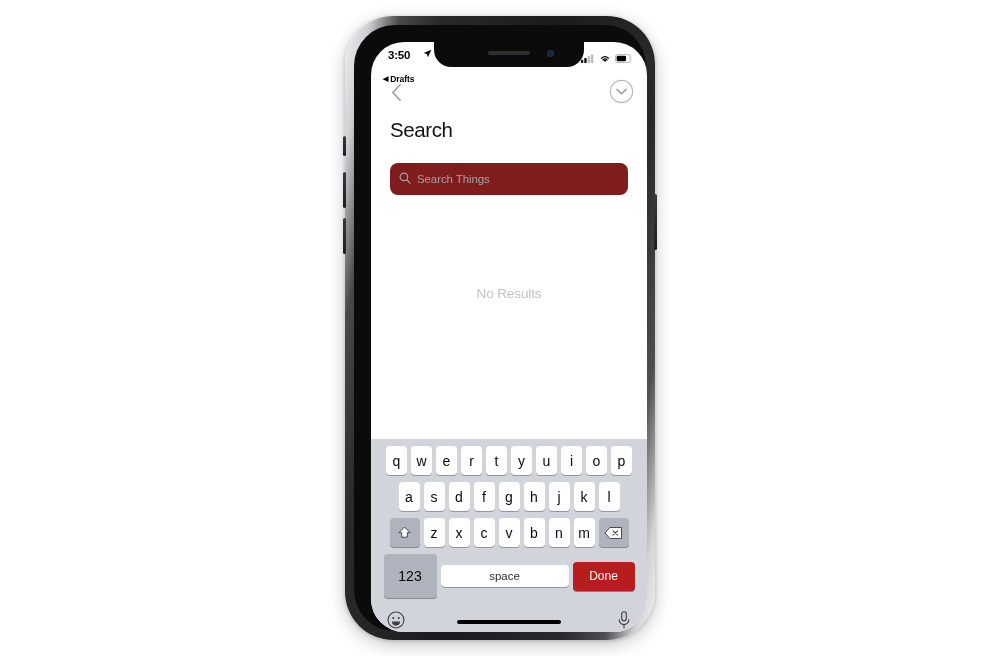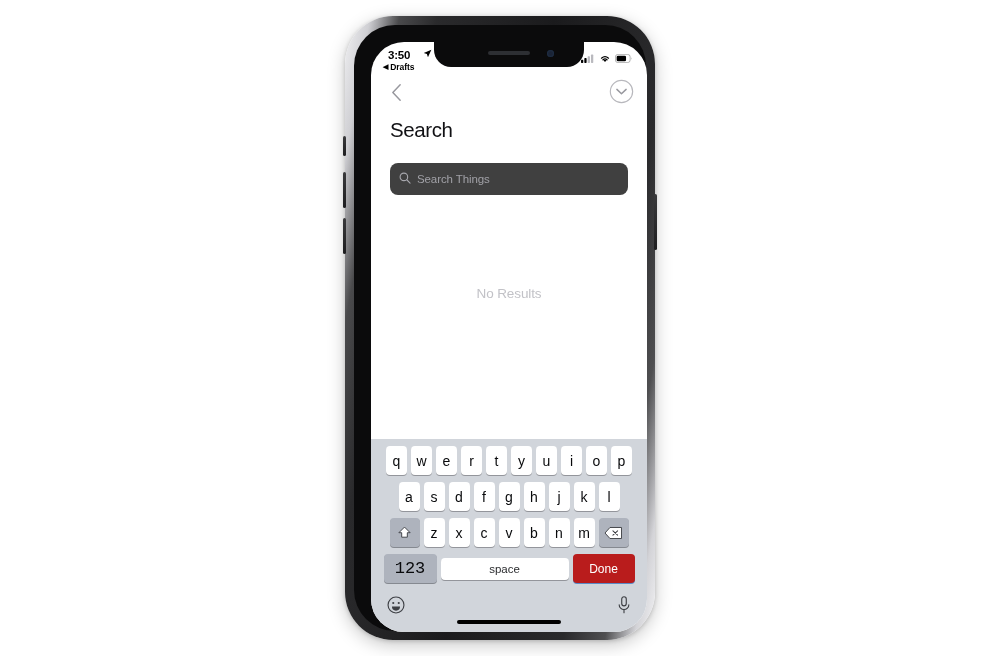--- a/index.html
+++ b/index.html
@@ -112,21 +112,21 @@
   }
   #status-time {
     font-size: 11.5px;
     font-weight: bold;
     letter-spacing: -0.2px;
   }
   #location-icon { position: relative; top: -1px; }
   #status-return {
     position: absolute;
     left: 12px;
-    top: 20px;
+    top: 32px;
     font-size: 8.5px;
     font-weight: bold;
     display: flex;
     align-items: center;
     gap: 2px;
     letter-spacing: -0.1px;
   }
   #status-right {
     position: absolute;
     right: 14px;
@@ -167,21 +167,21 @@
     font-weight: normal;
     color: #111114;
     letter-spacing: -0.4px;
   }
   #search-field {
     position: absolute;
     left: 19px;
     top: 121px;
     width: 238px;
     height: 27px;
-    background: #404040;
+    background: #7f1d1d;
     border-radius: 8px;
     display: flex;
     align-items: center;
     padding: 16px 9px;
     box-sizing: border-box;
     gap: 6px;
     cursor: text;
   }
   #search-placeholder {
     font-size: 11.5px;
@@ -230,23 +230,22 @@
   }
   .key.letter { width: 21px; }
   #kb-row-2 { padding: 0 12px; }
   .key.special {
     background: #aeb3bd;
     box-shadow: 0 1px 0 rgba(120,123,130,0.85);
   }
   #key-shift, #key-backspace { width: 30px; }
   #key-numbers {
     width: 53px;
-    font-size: 17px;
-    height: 29px;
-    font-family: Liberation Mono, monospace;
+    font-size: 14px;
+    height: 44px;
   }
   #key-space {
     flex: 1;
     max-width: 128px;
     font-size: 11.5px;
     color: #2a2b2e;
     height: 22px;
   }
   #key-done {
     width: 62px;

